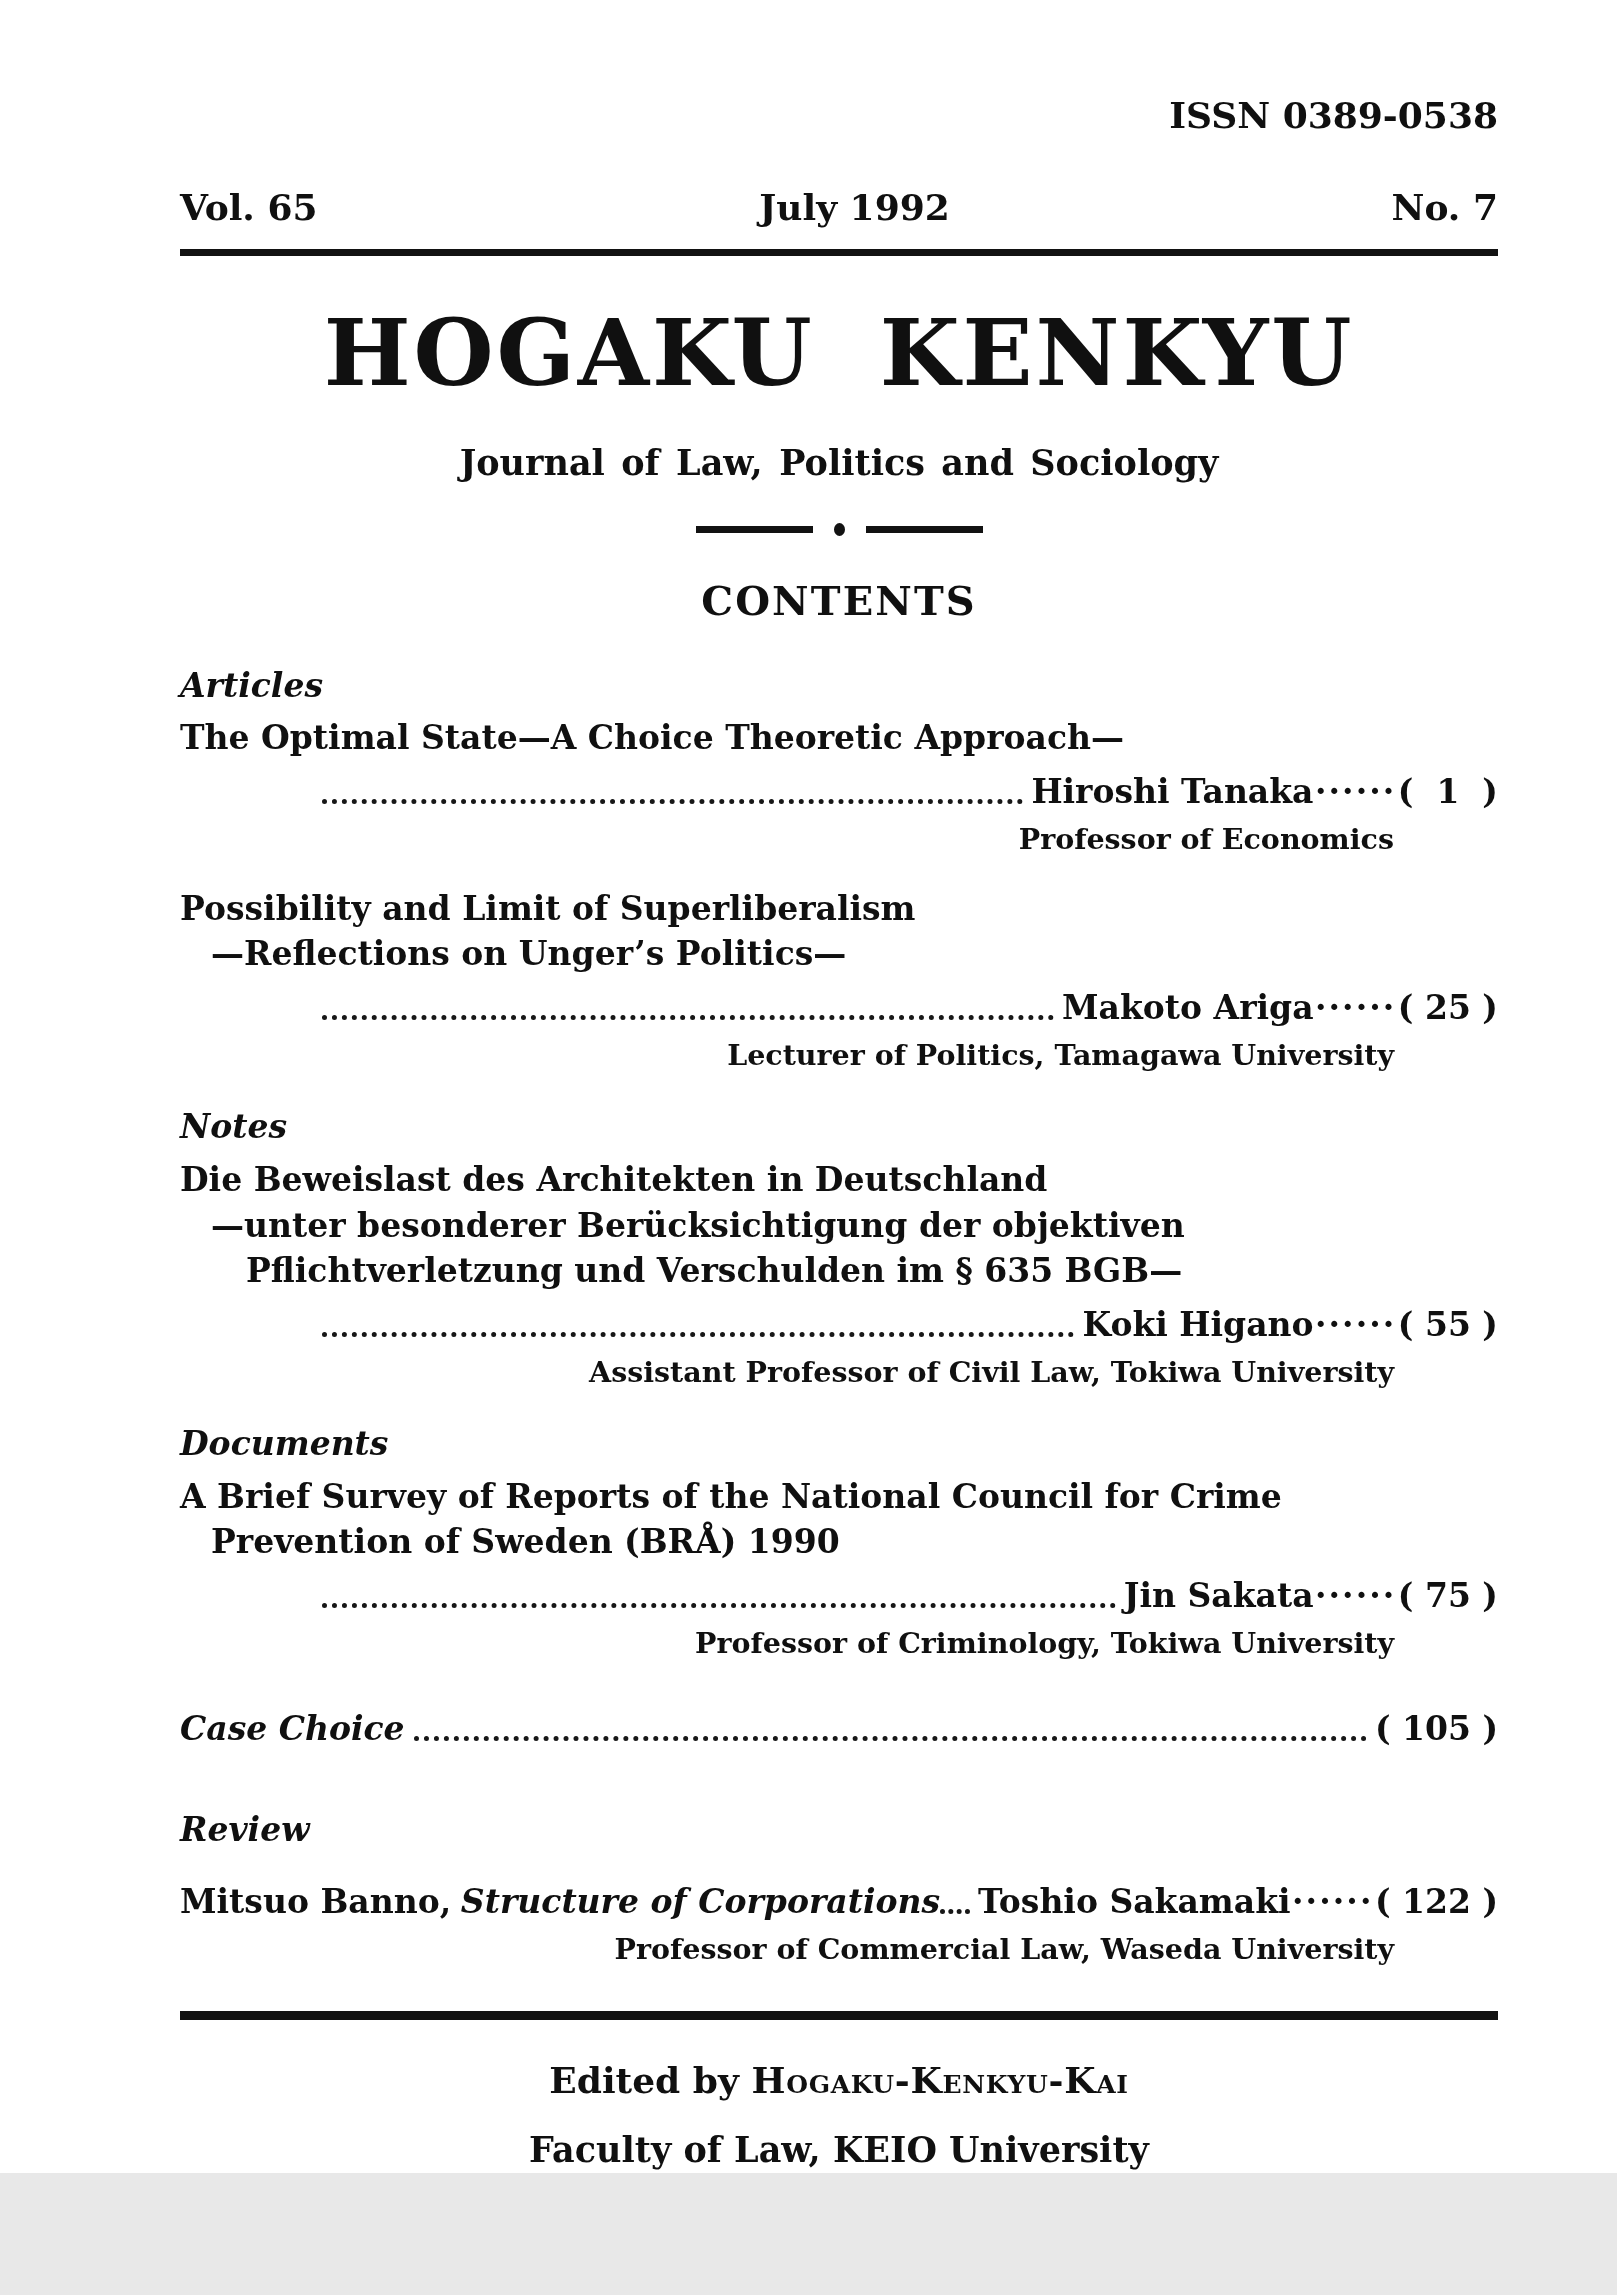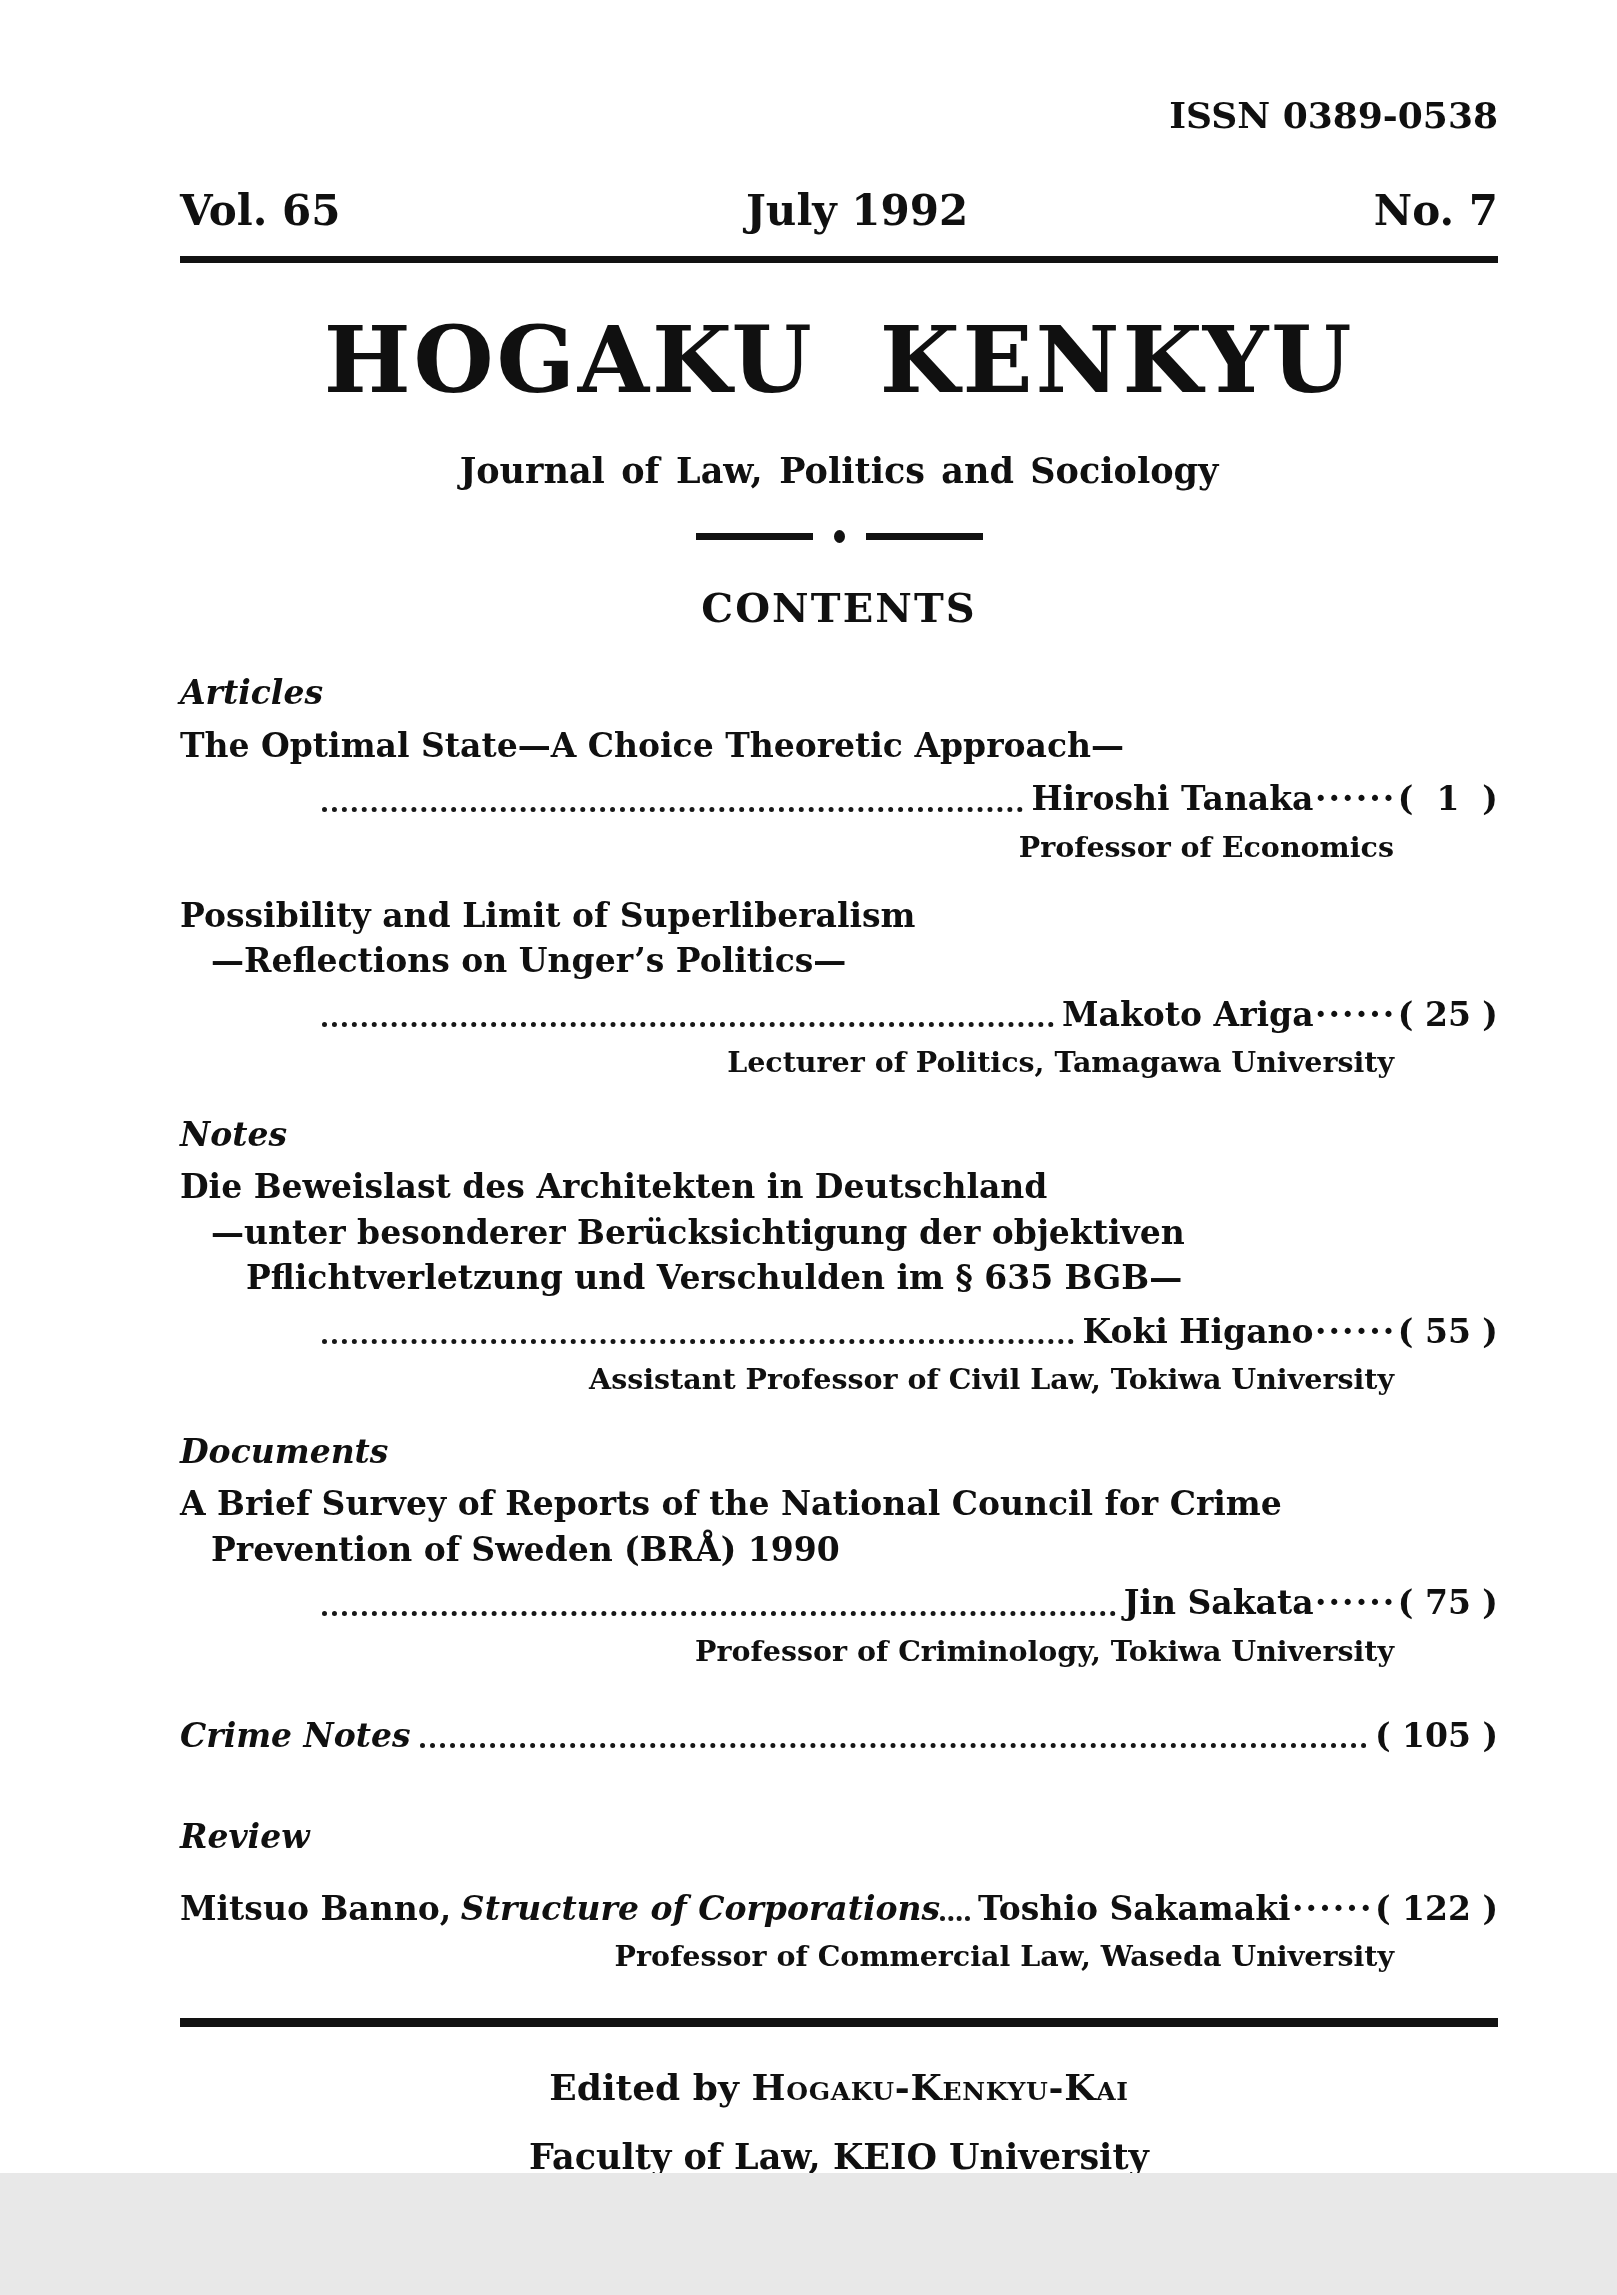--- a/index.html
+++ b/index.html
@@ -10,21 +10,21 @@
     background:#ffffff;
     color:#101010;
     font-family:"DejaVu Serif", "Liberation Serif", serif;
     box-sizing:border-box;
     padding:94px 119px 0 180px;
     overflow:hidden;
   }
   .issn { text-align:right; font-size:36px; font-weight:bold; line-height:1.2; }
   .mast-row {
     display:flex; justify-content:space-between; align-items:baseline;
-    font-size:42px; font-weight:bold; margin-top:49px; line-height:1.2;
+    font-size:36px; font-weight:bold; margin-top:49px; line-height:1.2;
   }
   .rule { background:#121212; }
   .top-rule { height:7px; margin-top:19.4px; }
   .journal-title {
     margin:49px 0 0 0; text-align:center;
     font-size:92px; font-weight:bold; line-height:1.05;
     letter-spacing:2.8px; word-spacing:30.5px;
   }
   .subtitle {
     text-align:center; font-size:35px; font-weight:bold;
@@ -154,21 +154,21 @@
           <span class="leader"></span>
           <span class="author">Jin Sakata</span>
           <span class="dots">······</span>
           <span class="pageno">( 75 )</span>
         </div>
         <div class="affil">Professor of Criminology, Tokiwa University</div>
       </div>
     </div>
 
     <div class="case-row">
-      <span class="section-label">Crime Notes</span>
+      <span class="section-label">Case Choice</span>
       <span class="leader"></span>
       <span class="pageno">( 105 )</span>
     </div>
 
     <div class="section review-label-wrap">
       <div class="section-label review-label">Review</div>
       <div class="review-line">
         <span class="review-prefix">Mitsuo Banno,</span>
         <span class="review-work">Structure of Corporations</span>
         <span class="leader"></span>

